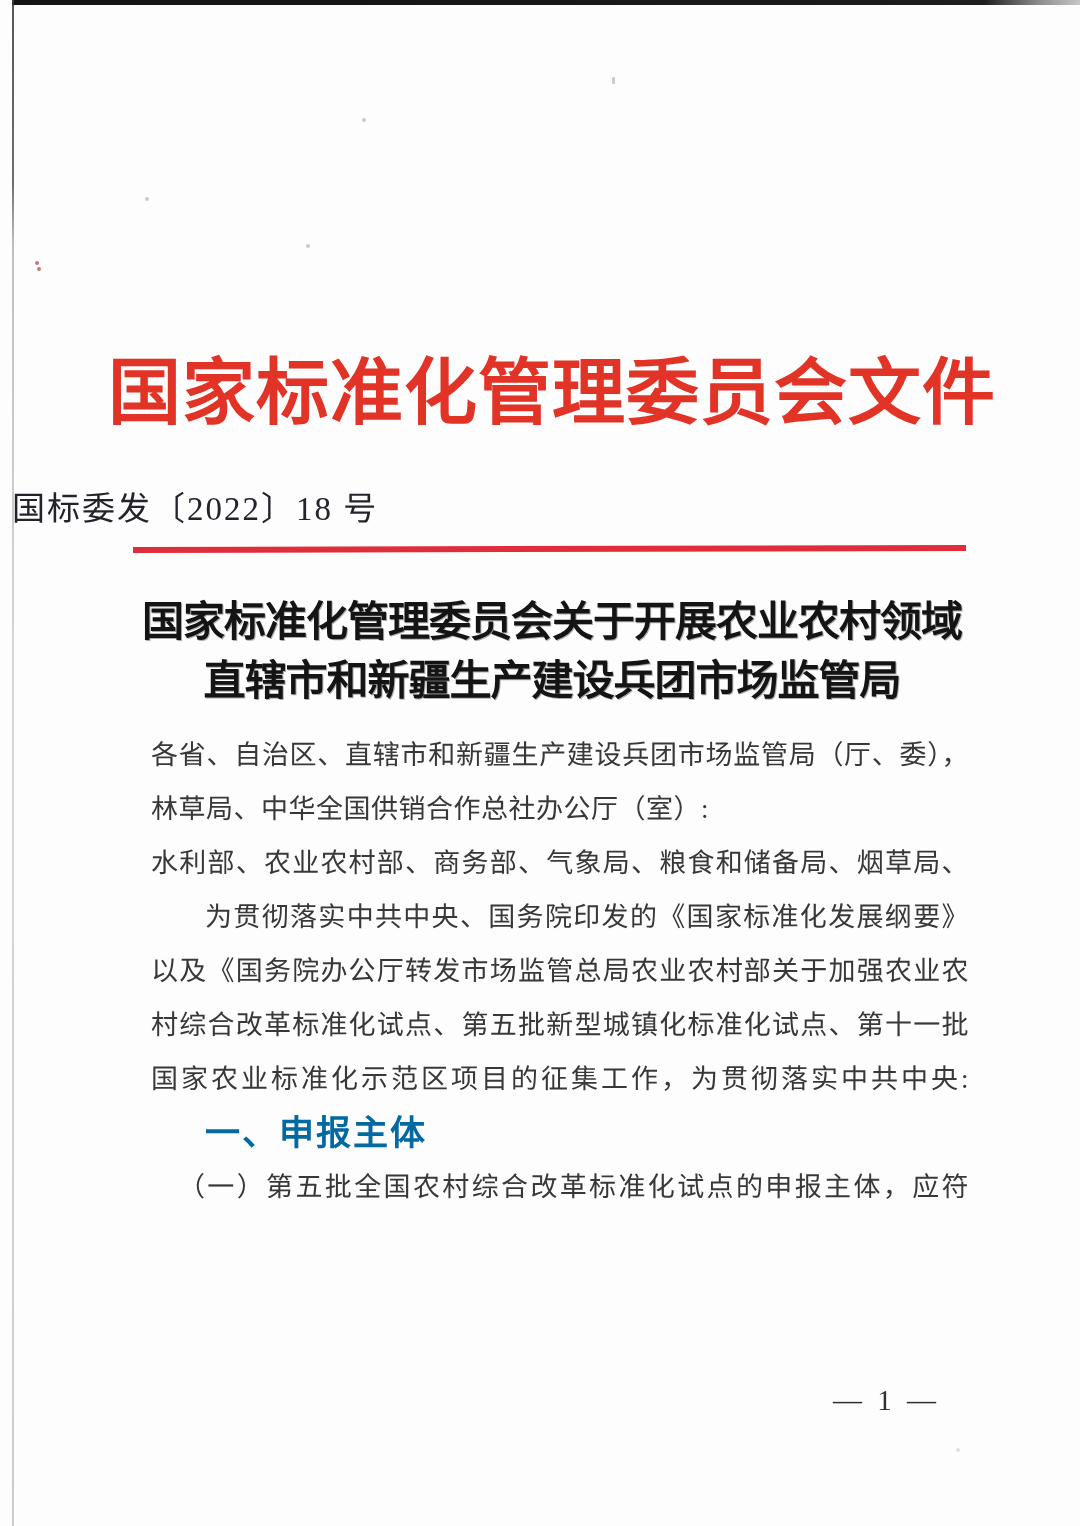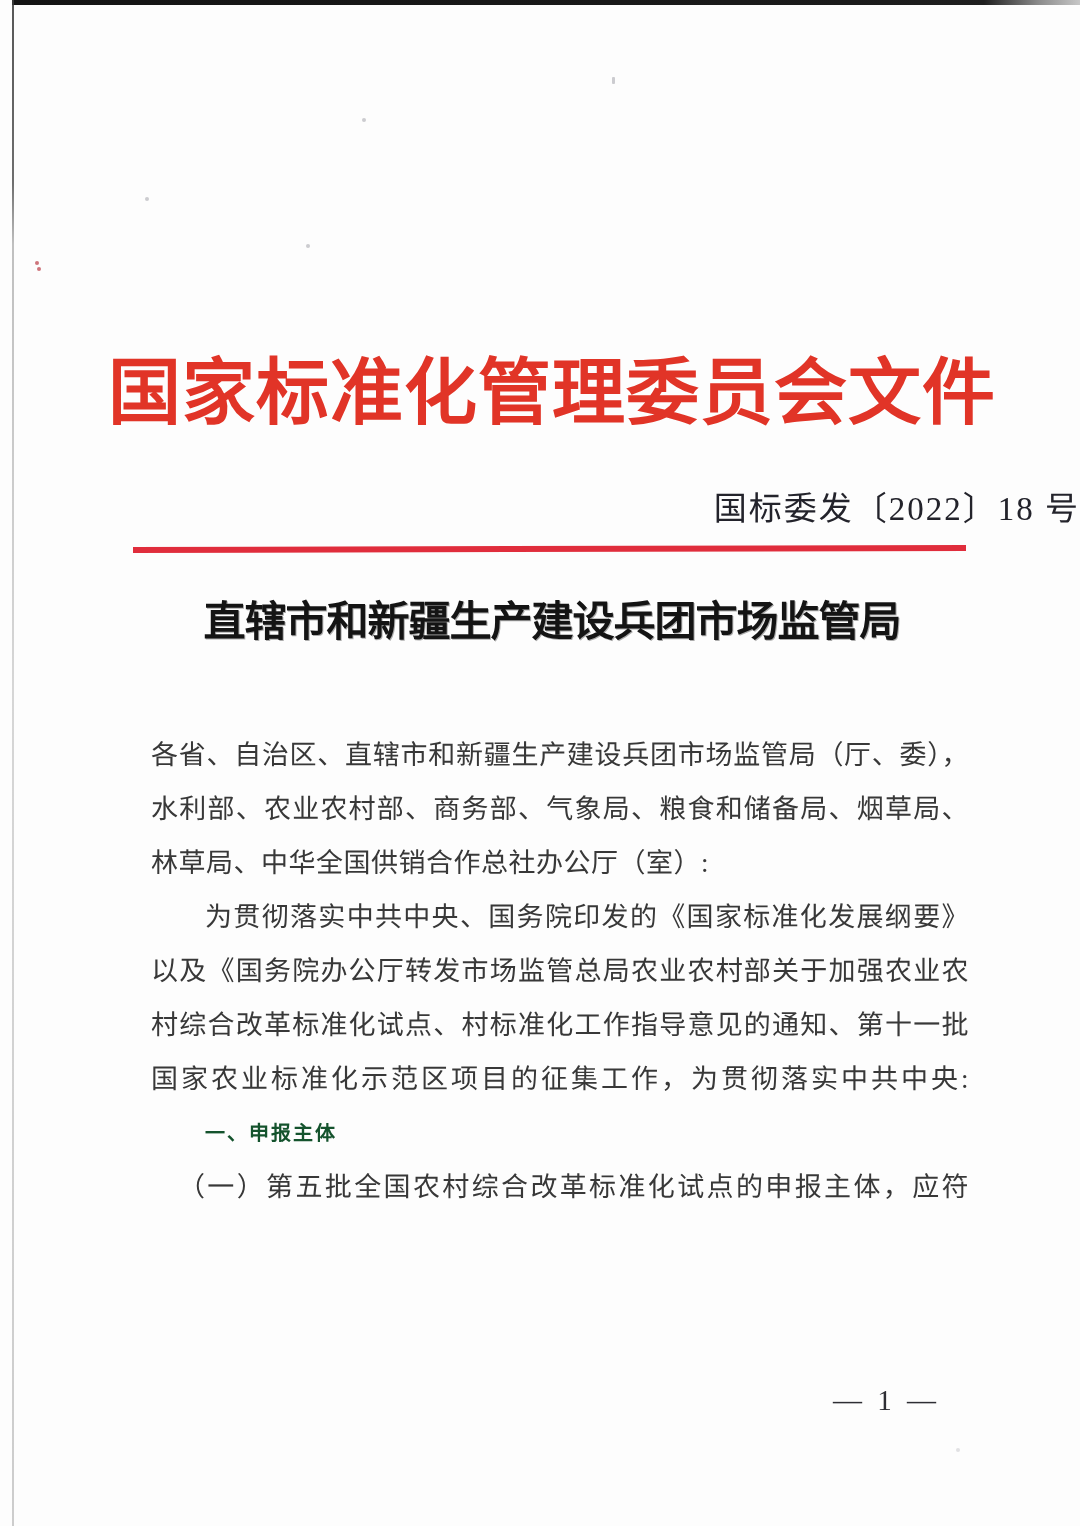--- a/index.html
+++ b/index.html
@@ -32,21 +32,21 @@
     line-height:92px;text-align:center;
     font-size:73px;font-weight:700;
     color:var(--banner-red,#e13427);
     letter-spacing:1px;white-space:nowrap;
     font-family:"Liberation Serif","DejaVu Serif",serif;
   }
 
   
   .doc-number{
     position:absolute;top:486px;left:0;width:1068px;height:46px;
-    line-height:46px;text-align:right;
+    line-height:46px;text-align:left;
     font-size:33px;color:#23232b;letter-spacing:2px;
   }
 
   
   .red-rule{
     position:absolute;top:546px;left:121px;width:833px;height:6px;
     background:var(--rule-red,#e02d3c);
     transform:rotate(-0.15deg);
   }
 
@@ -65,21 +65,21 @@
     position:absolute;top:728px;left:139px;width:818px;
     font-size:27px;color:var(--body-ink,#383838);
     letter-spacing:.5px;
   }
   .bl{height:54px;line-height:54px;white-space:nowrap;}
   .bl.j{white-space:normal;text-align:justify;text-align-last:justify;text-justify:inter-character;overflow:hidden;}
   .ind2{padding-left:54px;}
   .ind1{padding-left:27px;}
   .bl.hd{
     font-family:"Liberation Sans","DejaVu Sans",sans-serif;
-    font-weight:700;color:#14532d;font-size:20px;letter-spacing:2px;
+    font-weight:700;color:#0369a1;font-size:35px;letter-spacing:2px;
   }
 
   
   .page-number{
     position:absolute;top:1380px;right:140px;height:40px;
     line-height:40px;font-size:29px;color:#2e2e34;letter-spacing:4px;
     white-space:nowrap;
   }
 </style>
 </head>
@@ -98,30 +98,31 @@
   <span class="speck r" style="left:25px;top:267px;"></span>
   <span class="speck g" style="left:944px;top:1448px;opacity:.4;"></span>
 
   <h1 class="red-title">国家标准化管理委员会文件</h1>
 
   <div class="doc-number">国标委发〔2022〕18 号</div>
 
   <div class="red-rule"></div>
 
   <h2 class="subject">
+    <div>国家标准化管理委员会关于开展农业农村领域</div>
     <div>直辖市和新疆生产建设兵团市场监管局</div>
   </h2>
 
   <div class="body-block">
     <div class="bl j">各省、自治区、直辖市和新疆生产建设兵团市场监管局（厅、委），</div>
+    <div class="bl">林草局、中华全国供销合作总社办公厅（室）:</div>
     <div class="bl j">水利部、农业农村部、商务部、气象局、粮食和储备局、烟草局、</div>
-    <div class="bl">林草局、中华全国供销合作总社办公厅（室）:</div>
     <div class="bl j ind2">为贯彻落实中共中央、国务院印发的《国家标准化发展纲要》</div>
     <div class="bl j">以及《国务院办公厅转发市场监管总局农业农村部关于加强农业农</div>
-    <div class="bl j">村综合改革标准化试点、村标准化工作指导意见的通知、第十一批</div>
+    <div class="bl j">村综合改革标准化试点、第五批新型城镇化标准化试点、第十一批</div>
     <div class="bl j">国家农业标准化示范区项目的征集工作，为贯彻落实中共中央:</div>
     <div class="bl hd ind2">一、申报主体</div>
     <div class="bl j ind1">（一）第五批全国农村综合改革标准化试点的申报主体，应符</div>
   </div>
 
   <div class="page-number">— 1 —</div>
 
 </div>
 
 </body></html>

